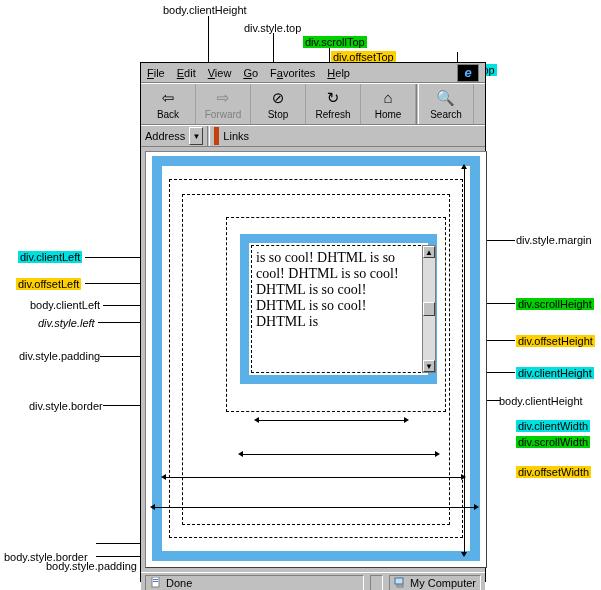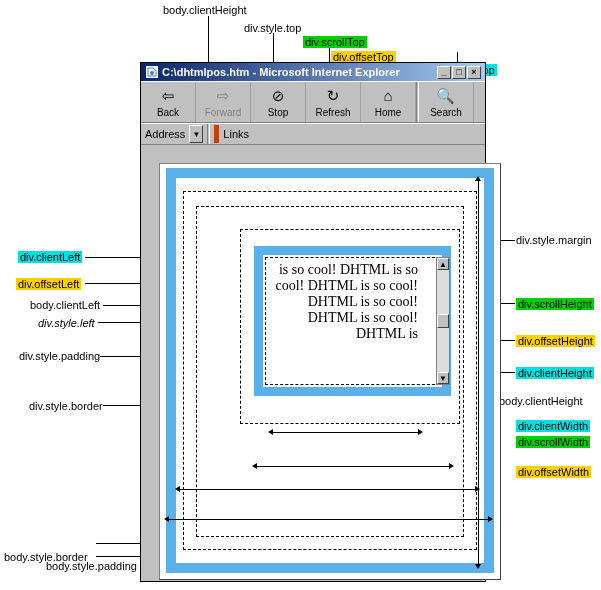--- a/index.html
+++ b/index.html
@@ -26,21 +26,21 @@
   .tb-ico { width: 18px; height: 18px; display: inline-flex; align-items: center; justify-content: center; font-size: 15px; }
   .tb-sep { width: 3px; height: 40px; border-left: 1px solid #808080; border-right: 1px solid #fff; }
 
   .addressbar { height: 22px; background: #c0c0c0; display: flex; align-items: center; padding: 0 4px; gap: 4px; border-top: 1px solid #fff; border-bottom: 1px solid #808080; }
   .addr-label { font-size: 11px; }
   .addr-input { flex: 1; height: 18px; background: #fff; border: 1px solid #808080; border-top-color: #404040; border-left-color: #404040; padding: 0 3px; font-size: 11px; display: flex; align-items: center; gap: 3px; }
   .addr-icon { width: 13px; height: 13px; display: inline-flex; align-items: center; justify-content: center; }
   .addr-dd { width: 14px; height: 18px; background: #c0c0c0; border: 1px solid #fff; border-right-color: #404040; border-bottom-color: #404040; display: inline-flex; align-items: center; justify-content: center; font-size: 8px; }
   .links-btn { height: 18px; padding: 0 4px; border-left: 5px solid #c2410c; display: inline-flex; align-items: center; }
 
-  .content-area { position: relative; width: 100%; height: 417px; background: #fff; border: 1px solid #404040; border-top-color: #808080; border-left-color: #808080; margin: 18px; width: calc(100% - 2px); overflow: hidden; text-align: right; }
+  .content-area { position: relative; width: 100%; height: 417px; background: #fff; border: 1px solid #404040; border-top-color: #808080; border-left-color: #808080; margin: 4px; width: calc(100% - 2px); overflow: hidden; }
 
   .body-border { position: absolute; left: 6px; top: 4px; right: 6px; bottom: 6px; border: 10px solid #5bb0e8; }
   .body-pad { position: absolute; left: 23px; top: 27px; right: 23px; bottom: 29px; border: 1px dashed #000; }
   .body-client { position: absolute; left: 36px; top: 42px; right: 36px; bottom: 42px; border: 1px dashed #000; }
 
   .inner-margin { position: absolute; left: 80px; top: 65px; width: 220px; height: 195px; border: 1px dashed #000; }
   .inner-div { position: absolute; left: 94px; top: 82px; width: 197px; height: 150px; border: 9px solid #5bb0e8; background: #fff; }
   .inner-pad { position: absolute; left: 105px; top: 93px; width: 175px; height: 128px; border: 1px dashed #000; }
   .inner-content { position: absolute; left: 110px; top: 98px; width: 150px; height: 118px; font-family: "Times New Roman", serif; font-size: 14px; line-height: 16px; overflow: hidden; color: #000; padding-right: 2px; }
   .inner-scrollbar { position: absolute; left: 276px; top: 93px; width: 14px; height: 128px; background: #dcdcdc; border: 1px solid #808080; }
@@ -116,36 +116,30 @@
   <div class="line hline" style="left:440px; top:240px; width:75px;"></div>
   <div class="line hline" style="left:440px; top:303px; width:75px;"></div>
   <div class="line hline" style="left:440px; top:340px; width:75px;"></div>
   <div class="line hline" style="left:440px; top:372px; width:75px;"></div>
   <div class="line hline" style="left:470px; top:400px; width:30px;"></div>
 
   <div class="line hline" style="left:96px; top:543px; width:70px;"></div>
   <div class="line hline" style="left:96px; top:556px; width:58px;"></div>
 
   <div class="browser">
-    <div class="titlebar">
-      <span class="t-icon">
-        <svg width="12" height="12" viewBox="0 0 12 12">
-            <rect x="0" y="0" width="12" height="12" fill="#fff"></rect>
-            <path d="M2 2h5l3 3v5H2z" fill="#fff" stroke="#3a7ad0" stroke-width="1"></path>
-            <circle cx="6" cy="7" r="2" fill="#3a7ad0"></circle>
-          </svg>
-      </span>
-      <span class="title-text">C:\dhtmlpos.htm - Microsoft Internet Explorer</span>
-      <div class="win-btns">
-        <span class="win-btn">_</span>
-        <span class="win-btn">□</span>
-        <span class="win-btn">×</span>
-      </div>
-    </div>
-
+
+    <div class="menubar">
+      <span><u>F</u><span></span>ile</span>
+      <span><u>E</u>dit</span>
+      <span><u>V</u>iew</span>
+      <span><u>G</u>o</span>
+      <span>F<u>a</u>vorites</span>
+      <span><u>H</u>elp</span>
+      <span class="menu-right ie-logo">e</span>
+    </div>
 
     <div class="toolbar">
       <div class="tb-btn">
           <span class="tb-ico">⇦</span>
           <span>Back</span>
         </div>
       <div class="tb-btn disabled">
           <span class="tb-ico">⇨</span>
           <span>Forward</span>
         </div>

